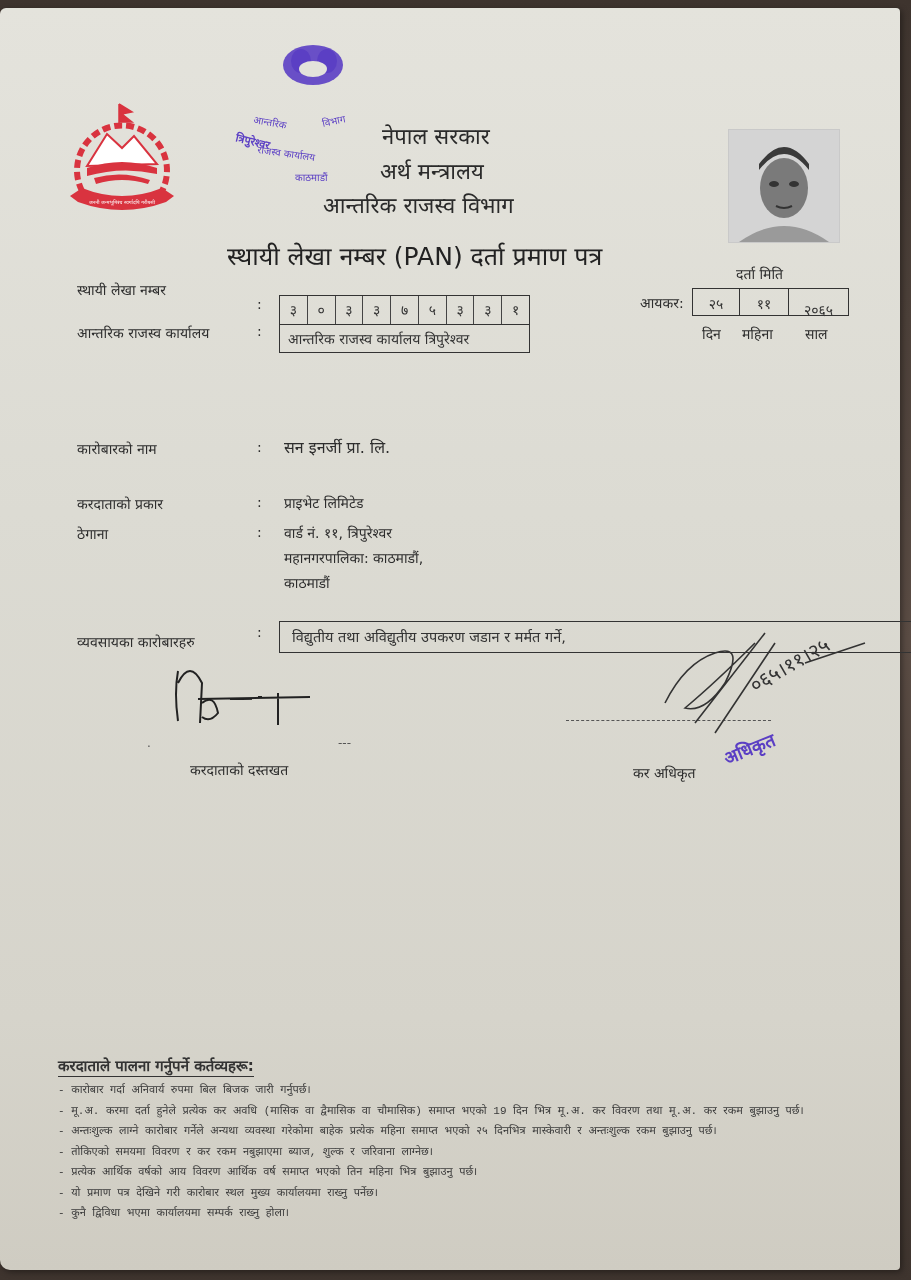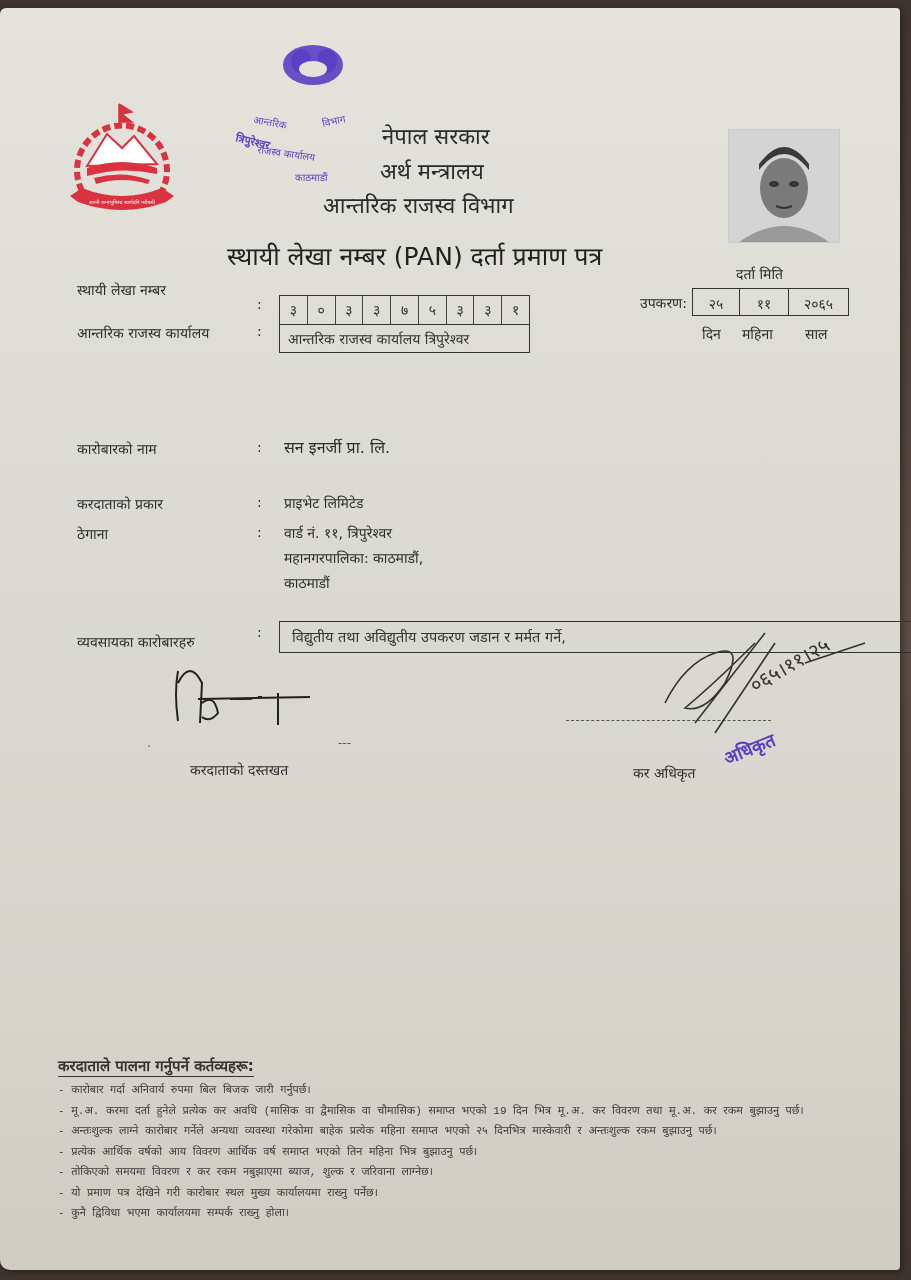--- a/index.html
+++ b/index.html
@@ -37,21 +37,21 @@
   }
   .pan-digits { display:flex; height:28px; border-bottom:1.5px solid #333; }
   .pan-digit { flex:1; border-right:1px solid #444; text-align:center; font-size:14px; line-height:28px; color:#333; }
   .pan-digit:last-child { border-right:none; }
   .pan-office { font-size:14px; line-height:28px; padding-left:8px; color:#333; white-space:nowrap; }
   .date-box {
     left:692px; top:280px; width:157px; height:28px;
     border:1.5px solid #333; box-sizing:border-box; display:flex;
   }
   .date-cell { text-align:center; font-size:14px; line-height:30px; color:#333; border-right:1.2px solid #333; }
-  .date-cell:last-child { border-right:none; }
+  .date-cell:last-child { border-right:none;margin-top:6px; }
   .activity-box {
     left:279px; top:613px; width:662px; height:32px;
     border:1.5px solid #333; box-sizing:border-box;
     font-size:14.5px; line-height:30px; padding-left:12px; color:#333; white-space:nowrap;
   }
   .dash-line { left:566px; top:712px; width:205px; border-top:1.5px dashed #555; }
   .duties-title {
     left:58px; top:1047px; font-size:15px; font-weight:bold; color:#333;
     border-bottom:1.5px solid #333; padding-bottom:1px; white-space:nowrap;
   }
@@ -110,21 +110,21 @@
       <ellipse cx="55" cy="58" rx="24" ry="30" fill="#7a7a7a"></ellipse>
       <path d="M30 40 Q55 8 80 40 L80 34 Q55 0 30 34 Z" fill="#3a3a3a"></path>
       <ellipse cx="45" cy="54" rx="5" ry="3" fill="#333"></ellipse>
       <ellipse cx="65" cy="54" rx="5" ry="3" fill="#333"></ellipse>
       <path d="M47 76 Q55 80 63 76" stroke="#333" stroke-width="2" fill="none"></path>
       <path d="M10 112 Q55 80 100 112 Z" fill="#9a9a9a"></path>
     </svg>
   </div>
 
   <div class="abs lbl" style="left:736px; top:256px;">दर्ता मिति</div>
-  <div class="abs lbl" style="left:640px; top:285px;">उपकरण:</div>
+  <div class="abs lbl" style="left:640px; top:285px;">आयकर:</div>
   <div class="abs date-box">
     <div class="date-cell" style="width:46px;">२५</div>
     <div class="date-cell" style="width:48px;">११</div>
     <div class="date-cell" style="flex:1;">२०६५</div>
   </div>
   <div class="abs lbl" style="left:702px; top:316px;">दिन</div>
   <div class="abs lbl" style="left:742px; top:316px;">महिना</div>
   <div class="abs lbl" style="left:805px; top:316px;">साल</div>
 
   <div class="abs lbl" style="left:77px; top:272px;">स्थायी लेखा नम्बर</div>
@@ -184,18 +184,18 @@
       <text x="72" y="142" font-size="18" font-weight="bold" fill="#5b3fc4" font-family="DejaVu Sans, sans-serif" transform="rotate(-22 72 142)">अधिकृत</text>
     </svg>
   </div>
   <div class="abs lbl" style="left:633px; top:755px;">कर अधिकृत</div>
 
   <div class="abs duties-title">करदाताले पालना गर्नुपर्ने कर्तव्यहरू:</div>
   <ul class="abs duties">
     <li>कारोबार गर्दा अनिवार्य रुपमा बिल बिजक जारी गर्नुपर्छ।</li>
     <li>मू.अ. करमा दर्ता हुनेले प्रत्येक कर अवधि (मासिक वा द्वैमासिक वा चौमासिक) समाप्त भएको 19 दिन भित्र मू.अ. कर विवरण तथा मू.अ. कर रकम बुझाउनु पर्छ।</li>
     <li>अन्तःशुल्क लाग्ने कारोबार गर्नेले अन्यथा व्यवस्था गरेकोमा बाहेक प्रत्येक महिना समाप्त भएको २५ दिनभित्र मास्केवारी र अन्तःशुल्क रकम बुझाउनु पर्छ।</li>
+    <li>तोकिएको समयमा विवरण र कर रकम नबुझाएमा ब्याज, शुल्क र जरिवाना लाग्नेछ।</li>
     <li>प्रत्येक आर्थिक वर्षको आय विवरण आर्थिक वर्ष समाप्त भएको तिन महिना भित्र बुझाउनु पर्छ।</li>
-    <li>तोकिएको समयमा विवरण र कर रकम नबुझाएमा ब्याज, शुल्क र जरिवाना लाग्नेछ।</li>
     <li>यो प्रमाण पत्र देखिने गरी कारोबार स्थल मुख्य कार्यालयमा राख्नु पर्नेछ।</li>
     <li>कुनै द्विविधा भएमा कार्यालयमा सम्पर्क राख्नु होला।</li>
   </ul>
 </div>
 
 </body></html>

